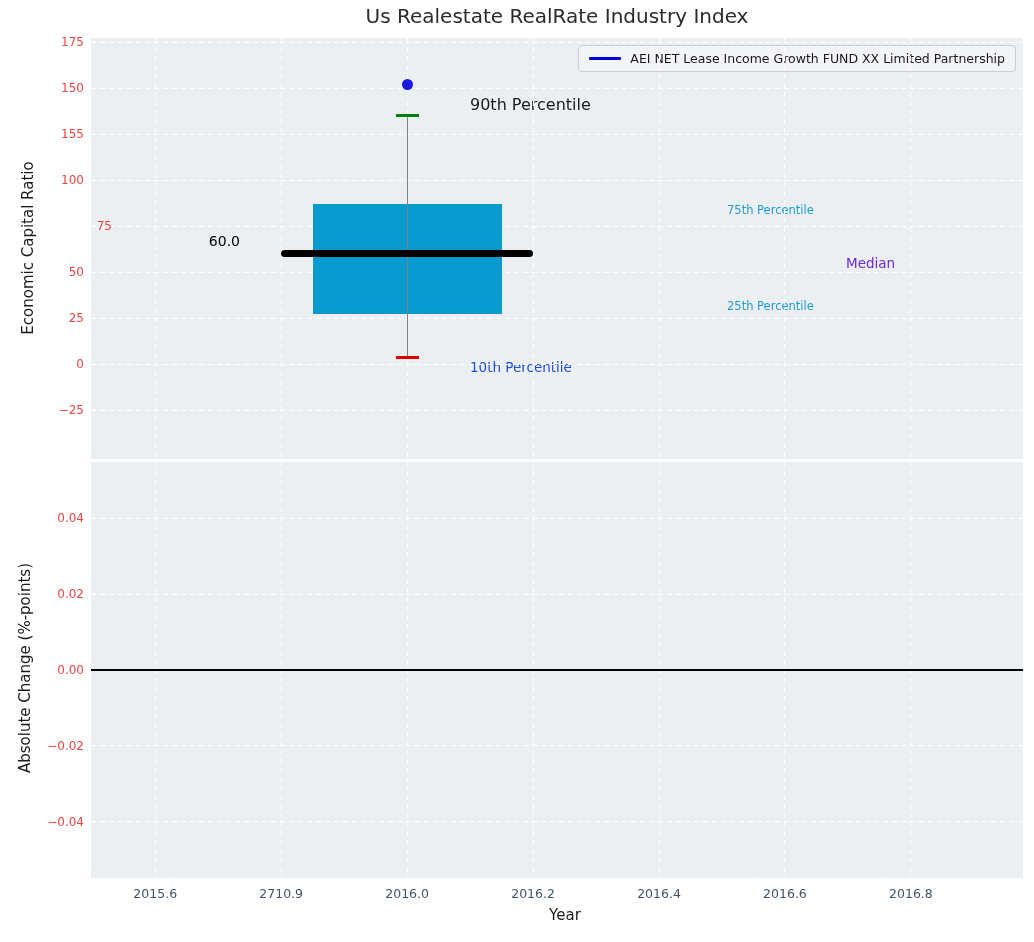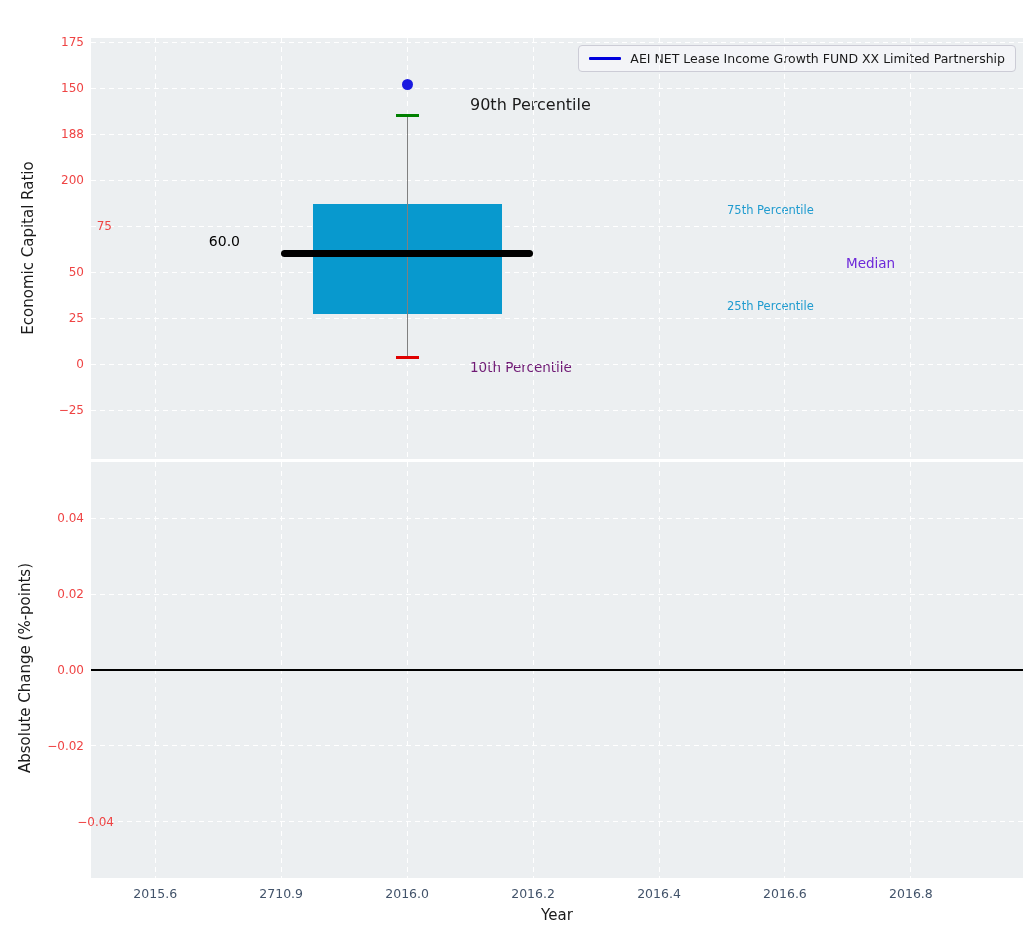--- a/index.html
+++ b/index.html
@@ -15,56 +15,57 @@
     position:absolute; left:91px; top:4px; width:932px; text-align:center;
     font-size:20px; color:#2b2b2b;
   }
   .ylabel {
     position:absolute; transform:rotate(-90deg); transform-origin:center;
     font-size:15px; color:#1a1a1a; white-space:nowrap; text-align:center; height:18px; line-height:18px;
   }
   #ylabel-top    { width:300px; left:-122px; top:239px; }
   #ylabel-bottom { width:320px; left:-135px; top:659px; }
   .xlabel {
-    position:absolute; left:91px; top:906px; width:932px; text-align:center;
+    position:absolute; left:99px; top:906px; width:932px; text-align:center;
     font-size:15px; color:#1a1a1a;
   }
 
   .ytick { position:absolute; left:0; width:84px; text-align:right;
            font-size:12px; color:#ef4444; height:16px; line-height:16px; }
   .xtick { position:absolute; width:70px; text-align:center; top:886px;
            font-size:12.5px; color:#42536a; }
 
   .gridline-h { position:absolute; height:1px;
     background:repeating-linear-gradient(to right, #ffffff 0 5px, rgba(255,255,255,0) 5px 9px); }
   .gridline-v { position:absolute; width:1px;
     background:repeating-linear-gradient(to bottom, #ffffff 0 5px, rgba(255,255,255,0) 5px 9px); }
 
   .annotation { position:absolute; white-space:nowrap; }
   #ann-90     { left:470px; top:95px;  font-size:16px; color:#1a1a1a; }
-  #ann-10     { left:470px; top:359px; font-size:13.5px; color:#701a75; }
+  #ann-10     { left:470px; top:359px; font-size:13.5px; color:#1d4ed8; }
   #ann-75     { left:727px; top:203px; font-size:11.5px; }
   #ann-25     { left:727px; top:299px; font-size:11.5px; }
   #ann-median { left:846px; top:255px; font-size:13.5px; color:#6d28d9; }
   #ann-median-value { left:198px; top:233px; width:42px; text-align:right; font-size:14px; color:#000000; }
 
   .legend {
     position:absolute; top:45px; right:18px; display:flex; align-items:center; gap:9px;
     padding:5px 10px; background:#f3f4f7; border:1px solid #ccccd6; border-radius:4px;
     font-size:12.5px; color:#1a1a1a;
   }
   .legend-line { width:32px; height:2.5px; border-radius:1px; }
 </style>
 </head>
 <body>
 
 <div id="figure">
   <div id="top-plot" class="plot"></div>
   <div id="bottom-plot" class="plot"></div>
 
+  <div class="title">Us Realestate RealRate Industry Index</div>
 
   <div id="ylabel-top" class="ylabel">Economic Capital Ratio</div>
   <div id="ylabel-bottom" class="ylabel">Absolute Change (%-points)</div>
   <div class="xlabel">Year</div>
 
   <div id="ann-90" class="annotation">90th Percentile</div>
   <div id="ann-10" class="annotation">10th Percentile</div>
   <div id="ann-75" class="annotation" style="color: rgb(31, 155, 207);">75th Percentile</div>
   <div id="ann-25" class="annotation" style="color: rgb(31, 155, 207);">25th Percentile</div>
   <div id="ann-median" class="annotation">Median</div>
@@ -93,42 +94,42 @@
     <div class="gridline-v" style="position: absolute; left: 784.462px; top: 462px; height: 416px;"></div>
     <div class="xtick" style="position: absolute; left: 749.962px;">2016.6</div>
     <div class="gridline-v" style="position: absolute; left: 910.408px; top: 38px; height: 421px;"></div>
     <div class="gridline-v" style="position: absolute; left: 910.408px; top: 462px; height: 416px;"></div>
     <div class="xtick" style="position: absolute; left: 875.908px;">2016.8</div>
     <div class="gridline-h" style="position: absolute; left: 91px; top: 41.5498px; width: 932px;"></div>
     <div class="ytick" style="position: absolute; top: 34.0498px;">175</div>
     <div class="gridline-h" style="position: absolute; left: 91px; top: 87.5708px; width: 932px;"></div>
     <div class="ytick" style="position: absolute; top: 80.0708px;">150</div>
     <div class="gridline-h" style="position: absolute; left: 91px; top: 133.592px; width: 932px;"></div>
-    <div class="ytick" style="position: absolute; top: 126.092px;">188</div>
+    <div class="ytick" style="position: absolute; top: 126.092px;">155</div>
     <div class="gridline-h" style="position: absolute; left: 91px; top: 179.613px; width: 932px;"></div>
-    <div class="ytick" style="position: absolute; top: 172.113px;">200</div>
+    <div class="ytick" style="position: absolute; top: 172.113px;">100</div>
     <div class="gridline-h" style="position: absolute; left: 91px; top: 225.634px; width: 932px;"></div>
     <div class="ytick" style="position: absolute; top: 218.134px; margin-left: 28px;">75</div>
     <div class="gridline-h" style="position: absolute; left: 91px; top: 271.655px; width: 932px;"></div>
     <div class="ytick" style="position: absolute; top: 264.155px;">50</div>
     <div class="gridline-h" style="position: absolute; left: 91px; top: 317.676px; width: 932px;"></div>
     <div class="ytick" style="position: absolute; top: 310.176px;">25</div>
     <div class="gridline-h" style="position: absolute; left: 91px; top: 363.697px; width: 932px;"></div>
     <div class="ytick" style="position: absolute; top: 356.197px;">0</div>
     <div class="gridline-h" style="position: absolute; left: 91px; top: 409.718px; width: 932px;"></div>
     <div class="ytick" style="position: absolute; top: 402.218px;">−25</div>
     <div class="gridline-h" style="position: absolute; left: 91px; top: 517.952px; width: 932px;"></div>
     <div class="ytick" style="position: absolute; top: 510.452px;">0.04</div>
     <div class="gridline-h" style="position: absolute; left: 91px; top: 593.726px; width: 932px;"></div>
     <div class="ytick" style="position: absolute; top: 586.226px;">0.02</div>
     <div class="ytick" style="position: absolute; top: 662px;">0.00</div>
     <div class="gridline-h" style="position: absolute; left: 91px; top: 745.274px; width: 932px;"></div>
     <div class="ytick" style="position: absolute; top: 737.774px;">−0.02</div>
     <div class="gridline-h" style="position: absolute; left: 91px; top: 821.048px; width: 932px;"></div>
-    <div class="ytick" style="position: absolute; top: 813.548px; margin-left: 30px;">−0.04</div>
+    <div class="ytick" style="position: absolute; top: 813.548px;">−0.04</div>
     <div style="position: absolute; left: 91px; top: 669.25px; width: 932px; height: 1.5px; background: rgb(0, 0, 0);"></div>
     <div style="position: absolute; left: 312.665px; top: 204.044px; width: 188.919px; height: 110.45px; background: rgb(8, 153, 206);"></div>
     <div style="position: absolute; left: 406.624px; top: 115.683px; width: 1px; height: 242.07px; background: rgb(128, 128, 128);"></div>
     <div style="position: absolute; left: 395.624px; top: 114.183px; width: 23px; height: 3px; background: rgb(0, 128, 0);"></div>
     <div style="position: absolute; left: 395.624px; top: 356.254px; width: 23px; height: 3px; background: rgb(224, 0, 0);"></div>
     <div style="position: absolute; left: 281.178px; top: 250.246px; width: 251.892px; height: 7px; background: rgb(0, 0, 0); border-radius: 3.5px;"></div>
     <div style="position: absolute; left: 401.624px; top: 78.8892px; width: 11px; height: 11px; border-radius: 50%; background: rgb(26, 26, 224);"></div>
   </div>
 
 </body></html>

